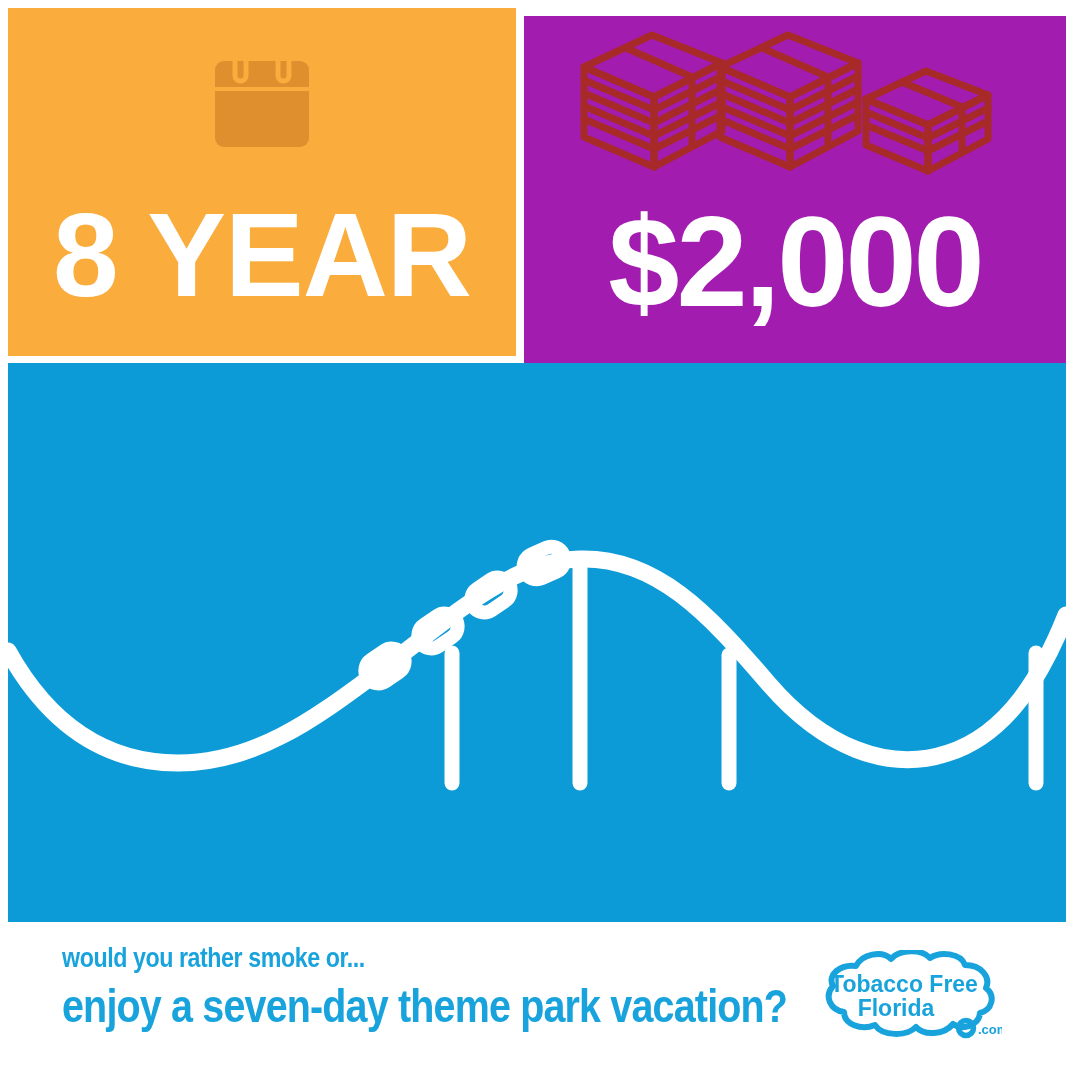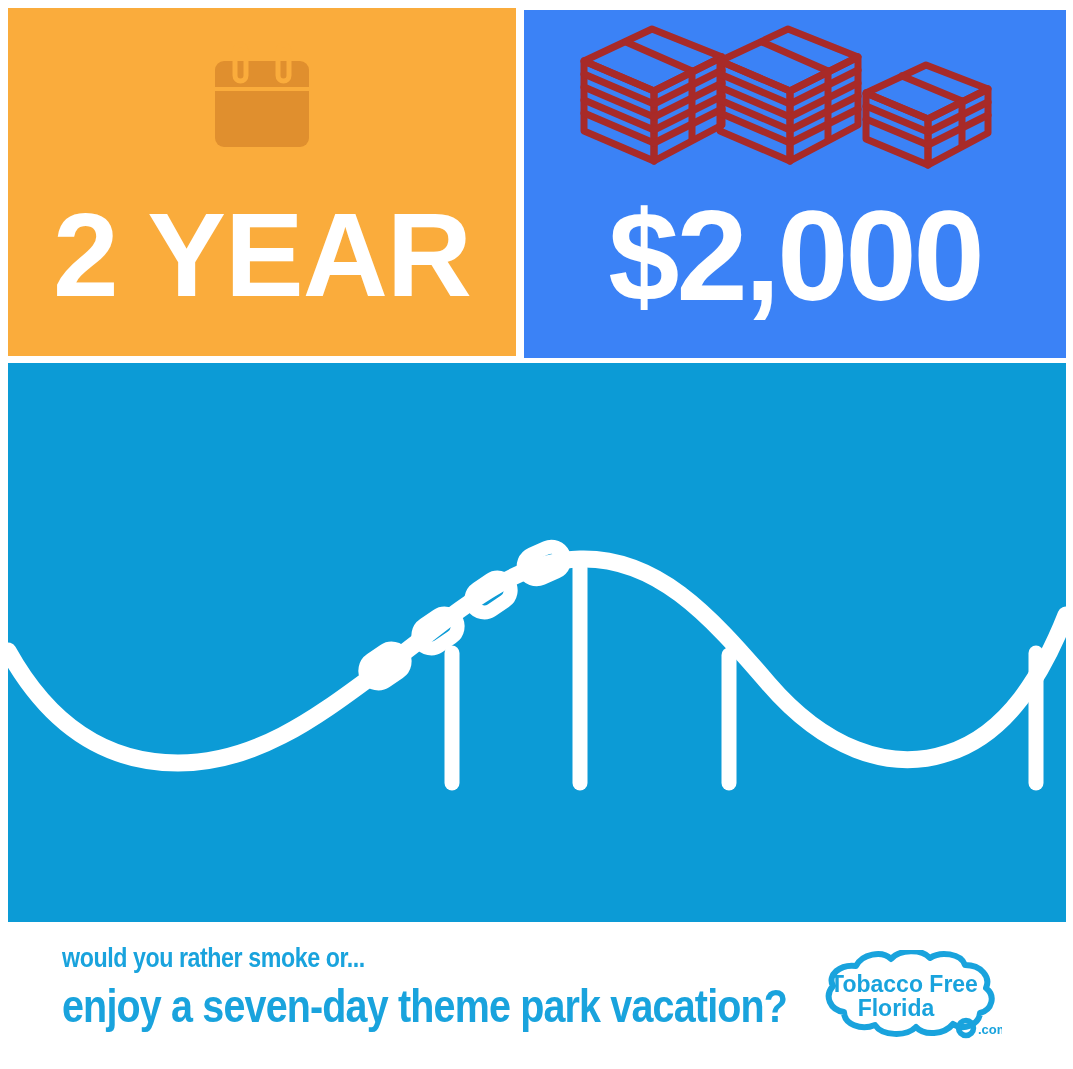--- a/index.html
+++ b/index.html
@@ -33,24 +33,24 @@
   .panel-year {
     left: 8px;
     top: 8px;
     width: 508px;
     height: 348px;
     background: #faac3c;
   }
 
   .panel-money {
     left: 524px;
-    top: 10px;
+    top: 16px;
     width: 542px;
     height: 348px;
-    background: #3b82f6;
+    background: #a21caf;
   }
 
   .panel-coaster {
     left: 8px;
     top: 363px;
     width: 1058px;
     height: 559px;
     background: #0c9bd6;
   }
 
@@ -168,21 +168,21 @@
 
         <rect x="8" y="18" width="94" height="86" rx="9" ry="9" fill="#e08f2e"></rect>
 
         <rect x="8" y="44" width="94" height="4" fill="#faac3c"></rect>
 
         <rect x="28" y="2" width="11" height="36" rx="5.5" ry="5.5" fill="none" stroke="#faac3c" stroke-width="5"></rect>
         <rect x="71" y="2" width="11" height="36" rx="5.5" ry="5.5" fill="none" stroke="#faac3c" stroke-width="5"></rect>
       </svg>
     </div>
 
-    <div class="stat-text stat-year">2 YEAR</div>
+    <div class="stat-text stat-year">8 YEAR</div>
   </div>
 
   <div class="panel panel-money">
 
     <div class="icon-zone">
       <svg class="money-icon-svg" width="430" height="160" viewBox="0 0 430 160" aria-hidden="true">
         <g fill="none" stroke="#a82a28" stroke-width="7" stroke-linecap="round" stroke-linejoin="round">
 
           <path d="M 4 40 L 72 8 L 142 36 L 74 70 Z"></path>
 

